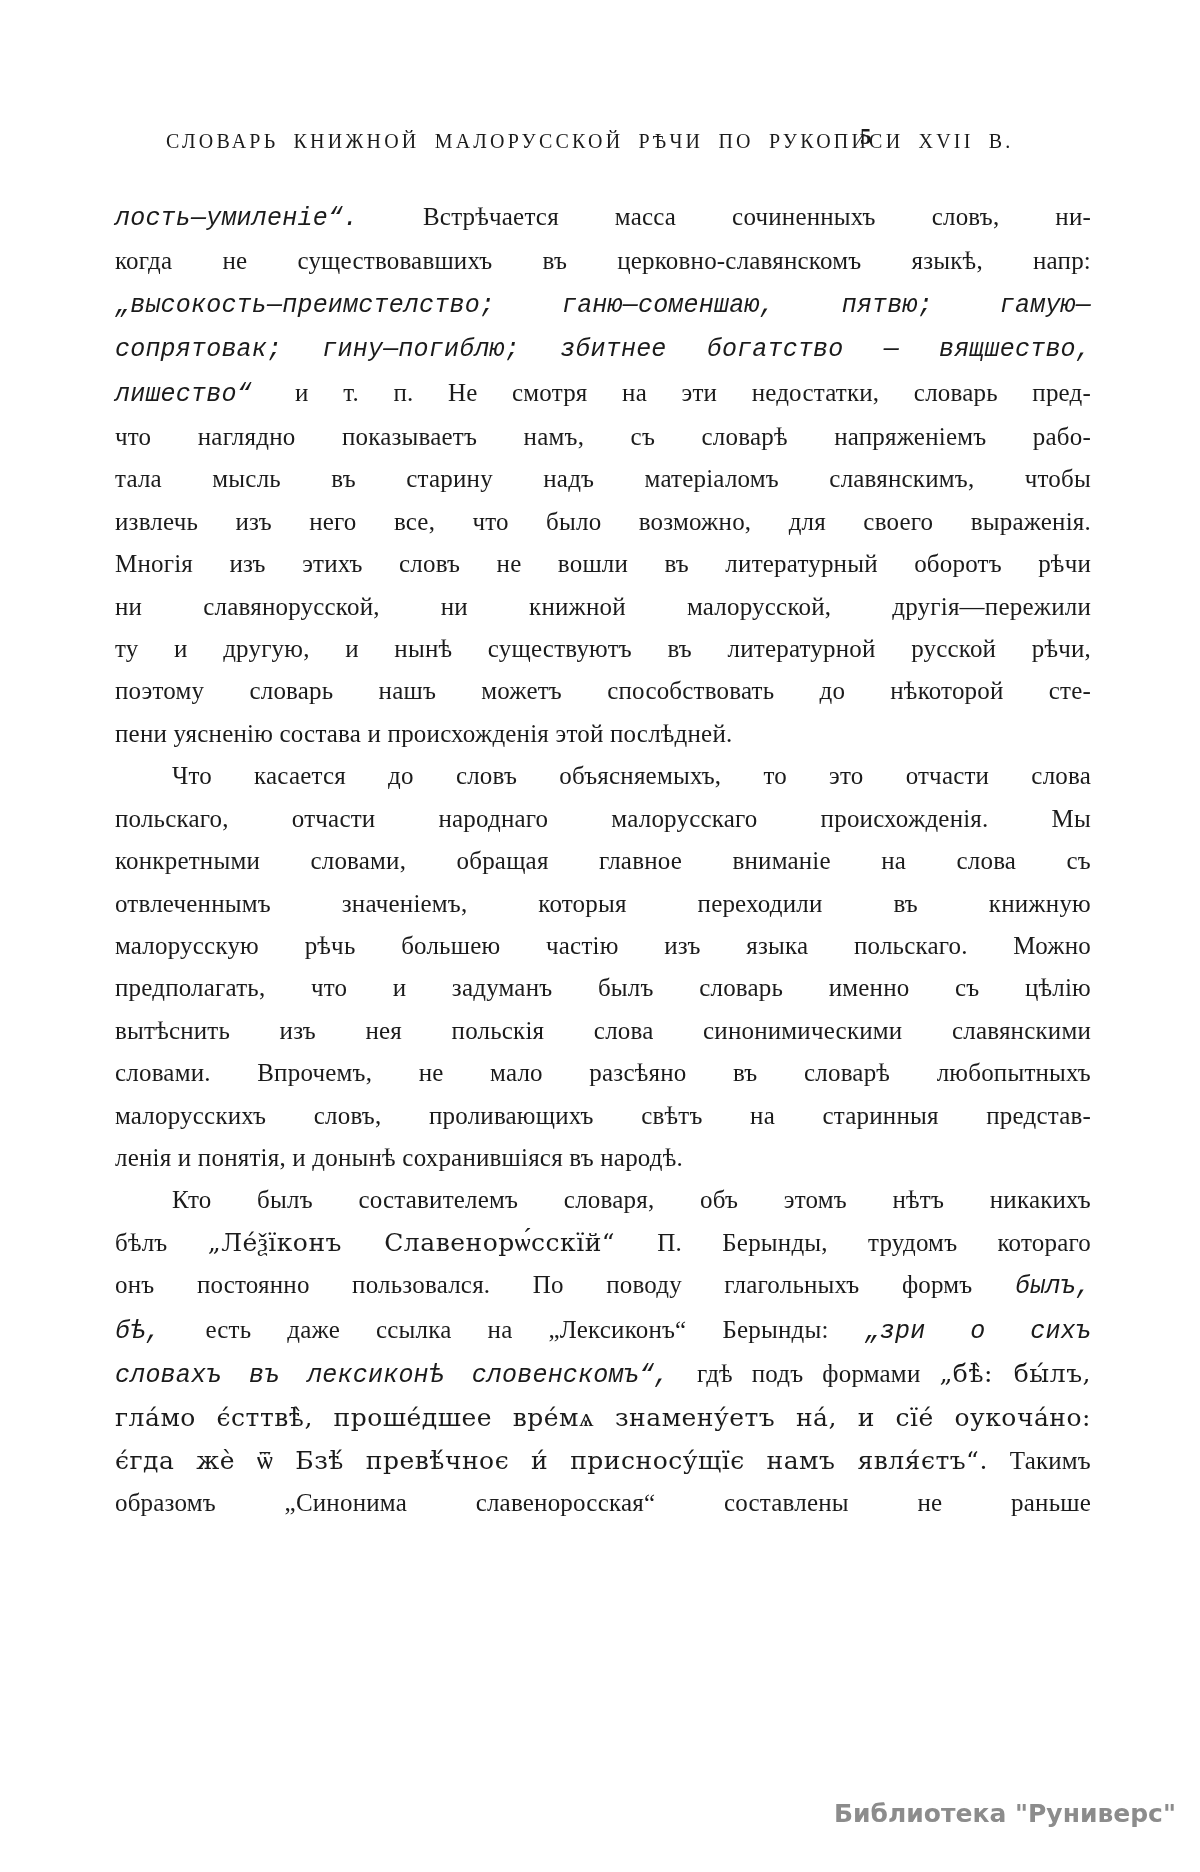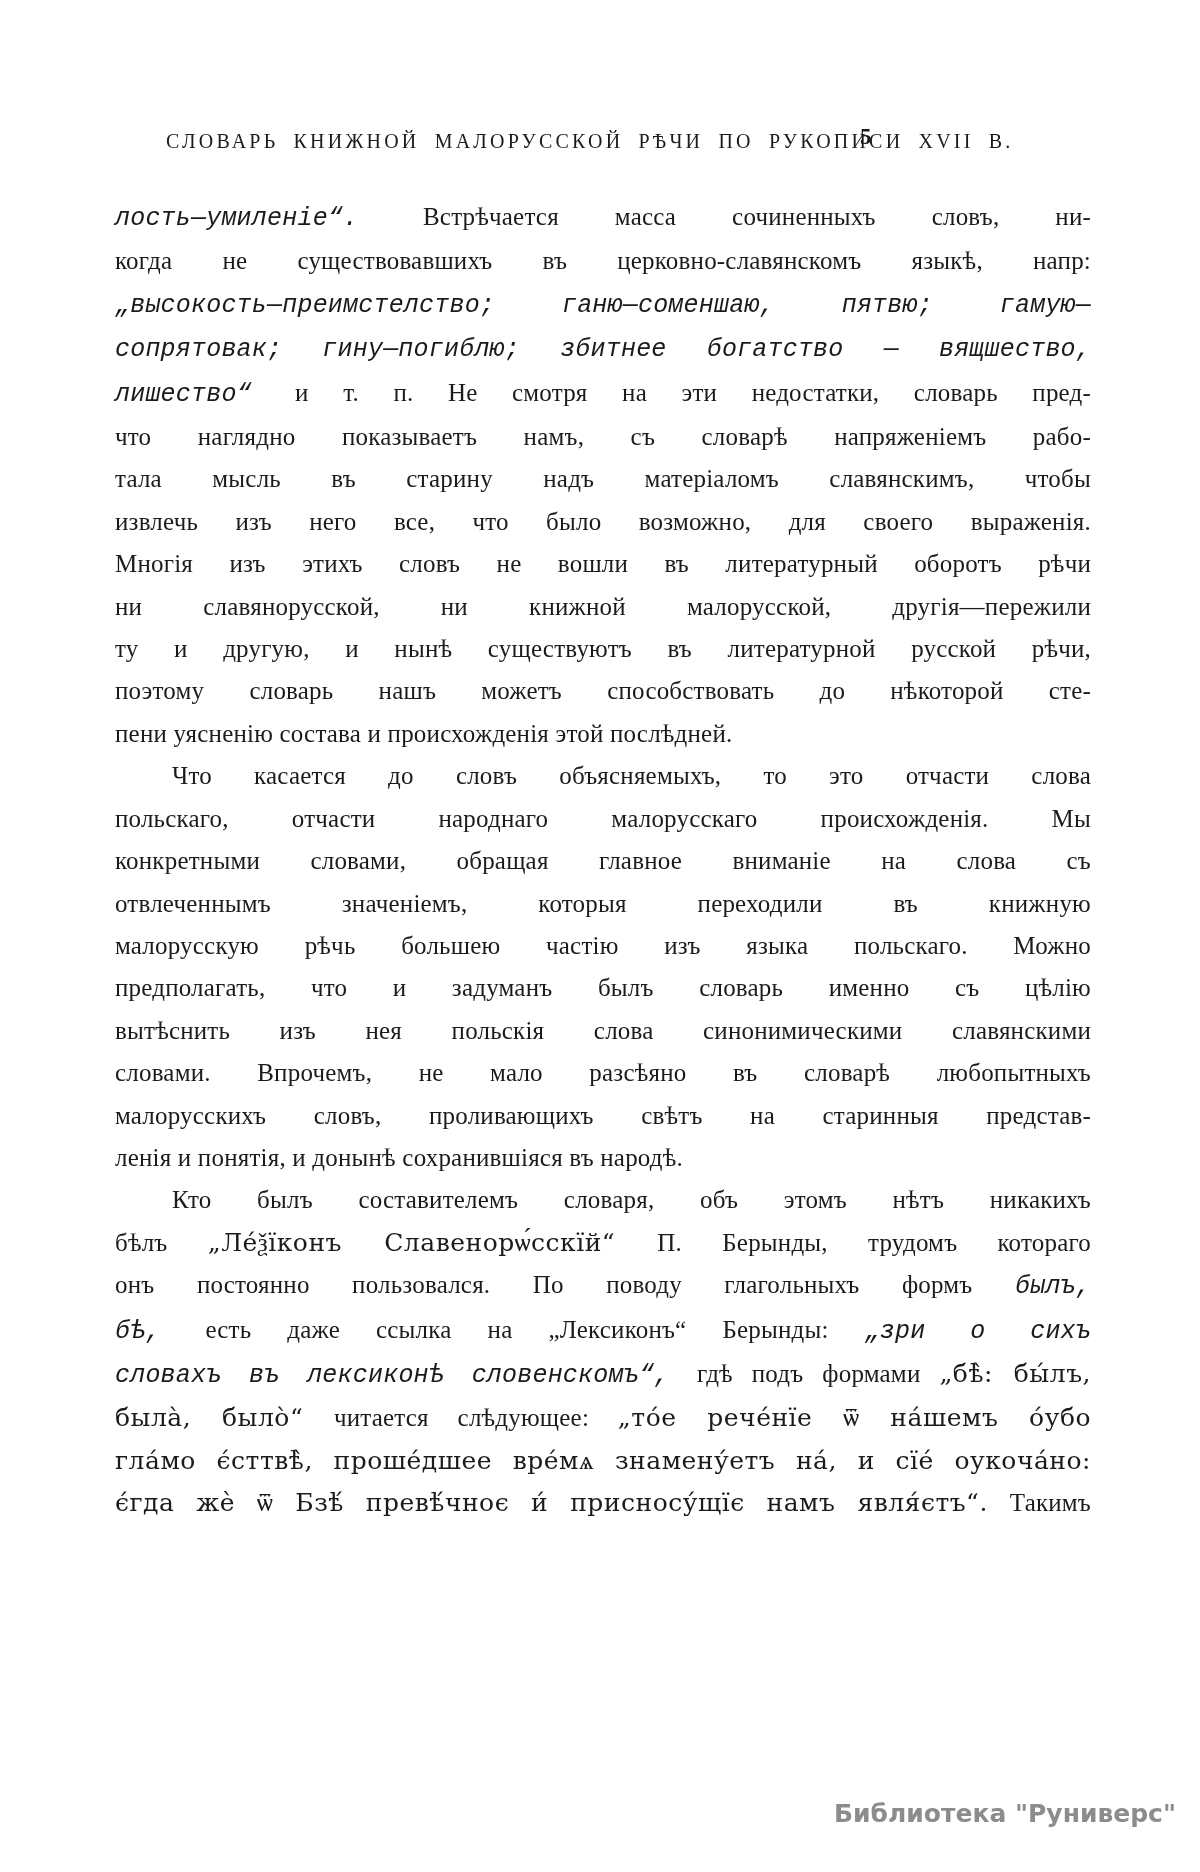--- a/index.html
+++ b/index.html
@@ -83,20 +83,20 @@
       <div class="line"><span class="r">предполагать, что и задуманъ былъ словарь именно съ цѣлію</span></div>
       <div class="line"><span class="r">вытѣснить изъ нея польскія слова синонимическими славянскими</span></div>
       <div class="line"><span class="r">словами. Впрочемъ, не мало разсѣяно въ словарѣ любопытныхъ</span></div>
       <div class="line"><span class="r">малорусскихъ словъ, проливающихъ свѣтъ на старинныя представ-</span></div>
       <div class="line para-end"><span class="r">ленія и понятія, и донынѣ сохранившіяся въ народѣ.</span></div>
       <div class="line indent"><span class="r">Кто былъ составителемъ словаря, объ этомъ нѣтъ никакихъ</span></div>
       <div class="line"><span class="r">бѣлъ </span><span class="c">„Ле́ѯїконъ Славенорѡ́сскїй“ </span><span class="r">П. Берынды, трудомъ котораго</span></div>
       <div class="line"><span class="r">онъ постоянно пользовался. По поводу глагольныхъ формъ </span><span class="i">былъ,</span></div>
       <div class="line"><span class="i">бѣ, </span><span class="r">есть даже ссылка на „Лексиконъ“ Берынды: </span><span class="i">„зри о сихъ</span></div>
       <div class="line"><span class="i">словахъ въ лексиконѣ словенскомъ“, </span><span class="r">гдѣ подъ формами </span><span class="c">„бѣ̀: бы́лъ,</span></div>
-      <div class="line"><span class="c">была̀, было̀“ </span><span class="r">читается слѣдующее: </span><span class="c">„то́е рече́нїе ѿ на́шемъ о́убо</span></div>
       <div class="line"><span class="c">гла́мо є́сттвѣ̀, проше́дшее вре́мѧ знамену́етъ на́, и сїе́ оукоча́но:</span></div>
       <div class="line"><span class="c">є́гда жѐ ѿ Бзѣ́ превѣ́чноє и́ присносу́щїє намъ явля́єтъ“. </span><span class="r">Такимъ</span></div>
+      <div class="line"><span class="r">образомъ „Синонима славеноросская“ составлены не раньше</span></div>
     </div>
 
   <div class="watermark">Библиотека "Руниверс"</div>
 
 </div>
 
 </body></html>

